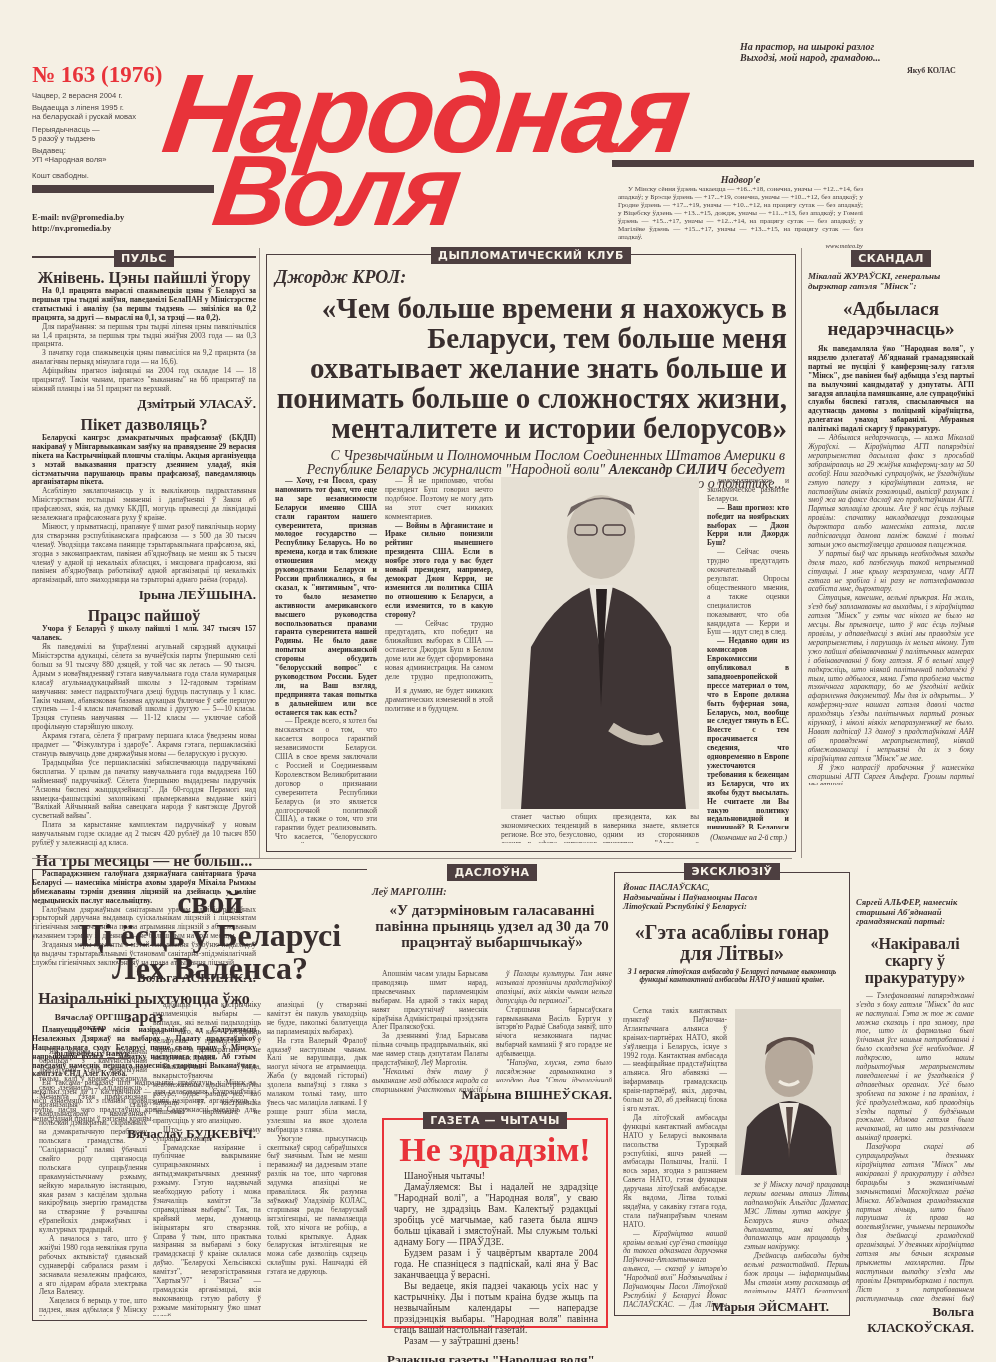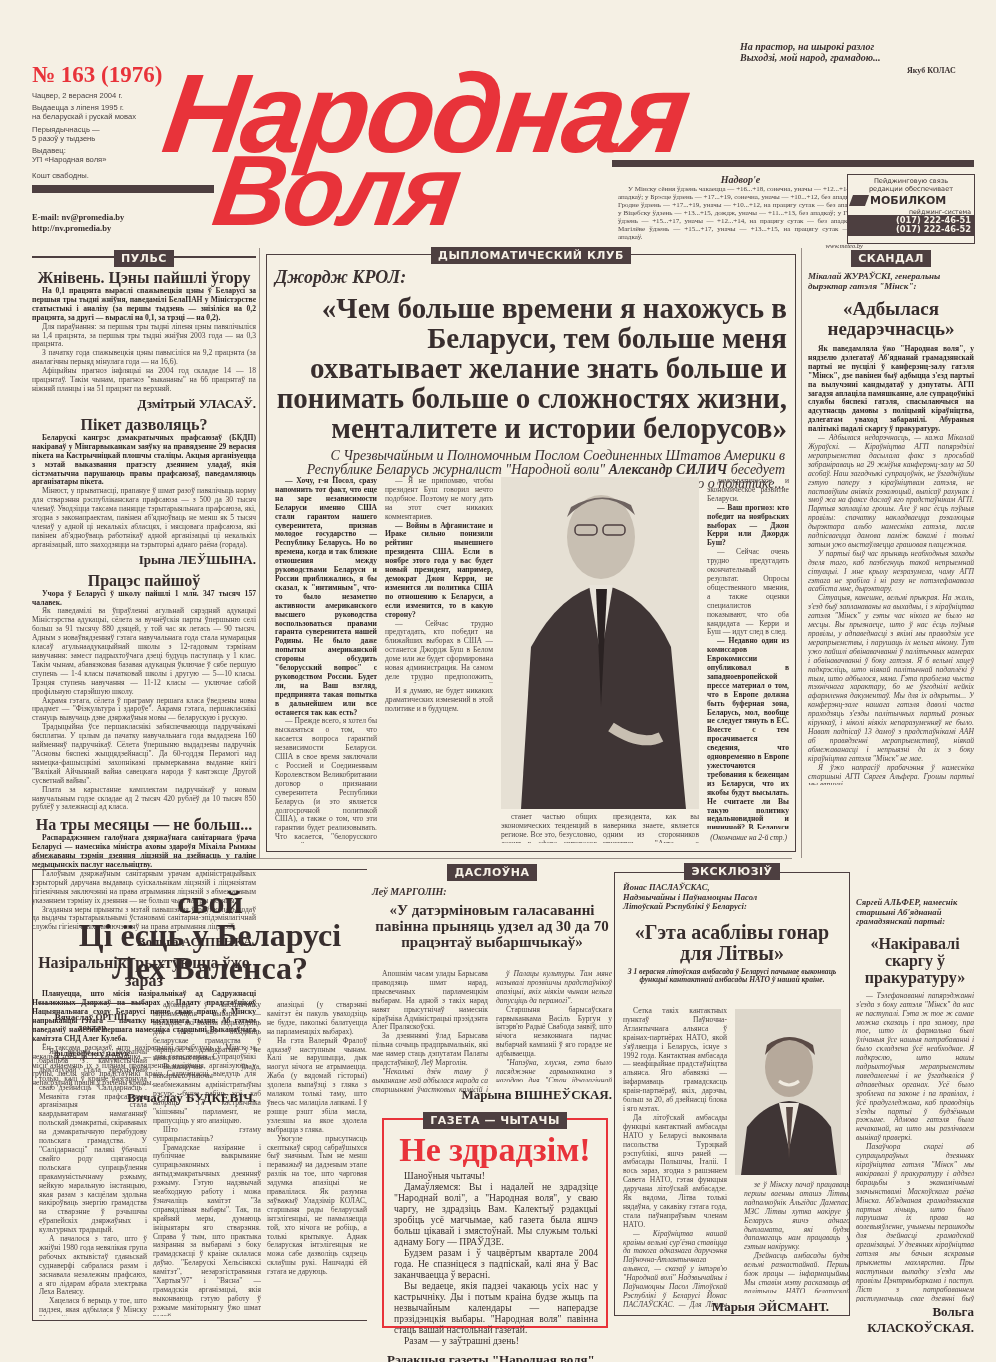--- a/index.html
+++ b/index.html
@@ -44,33 +44,20 @@
     <div>Выходзі, мой народ, грамадою...</div>
   </div>
   <div class="abs" style="left:907px;top:66px;font-size:8px;font-weight:bold;color:#3a3030;">Якуб КОЛАС</div>
 
   <div class="abs" style="left:618px;top:174px;width:245px;">
     <div style="text-align:center;font-style:italic;font-weight:bold;font-size:10px;color:#3a3030;">Надвор'е</div>
     <div class="txt" style="font-size:7px;line-height:8px;text-indent:10px;">У Мінску сёння ўдзень чакаецца — +16...+18, сонечна, уначы — +12...+14, без ападкаў; у Брэсце ўдзень — +17...+19, сонечна, уначы — +10...+12, без ападкаў; у Гродне ўдзень — +17...+19, уначы — +10...+12, на працягу сутак — без ападкаў; у Віцебску ўдзень — +13...+15, дождж, уначы — +11...+13, без ападкаў; у Гомелі ўдзень — +15...+17, уначы — +12...+14, на працягу сутак — без ападкаў; у Магілёве ўдзень — +15...+17, уначы — +13...+15, на працягу сутак — без ападкаў.</div>
     <div style="text-align:right;font-style:italic;font-size:6.5px;margin-top:1px;">www.meteo.by</div>
   </div>
 
-  <div class="abs" style="left:847px;top:174px;width:126px;height:68px;border:1px solid #4d3f40;background:#f5f0e4;font-family:'DejaVu Sans',sans-serif;">
-    <div style="font-size:6.6px;text-align:center;margin-top:2px;">Пейджинговую связь</div>
-    <div style="font-size:6.6px;text-align:center;">редакции обеспечивает</div>
-    <div style="display:flex;align-items:center;padding:1px 3px;">
-      <span style="display:inline-block;width:16px;height:11px;background:#4d3f40;transform:skewX(-20deg);margin-right:3px;"></span>
-      <span style="font-size:11px;font-weight:bold;color:#3a3030;">МОБИЛКОМ</span>
-    </div>
-    <div style="font-size:6.2px;text-align:right;padding-right:3px;">пейджинг-система</div>
-    <div style="background:#4d3f40;color:#f7f1e6;font-size:8.3px;font-weight:bold;text-align:right;padding:1px 3px;line-height:9.4px;">
-      <div>(017) 222-46-51</div>
-      <div>(017) 222-46-52</div>
-    </div>
-  </div>
 </div>
 
 <div class="abs" style="left:32px;top:248px;width:224px;">
   <div style="position:relative;text-align:center;">
     <div class="rubric-line" style="position:absolute;left:0;right:0;top:8px;"></div>
     <span class="rubric" style="position:relative;">ПУЛЬС</span>
   </div>
 
   <div>
     <div class="h2" style="font-size:16px;margin-top:2px;">Жнівень. Цэны пайшлі ўгору</div>
@@ -80,20 +67,21 @@
       <p>З пачатку года спажывецкія цэны павысіліся на 9,2 працэнта (за аналагічны перыяд мінулага года — на 16,6).</p>
       <p>Афіцыйны прагноз інфляцыі на 2004 год складае 14 — 18 працэнтаў. Такім чынам, прагноз "выкананы" на 66 працэнтаў па ніжняй планцы і на 51 працэнт па верхняй.</p>
     </div>
     <div class="sign">Дзмітрый УЛАСАЎ.</div>
   </div>
 
   <div>
     <div class="h2" style="font-size:16px;margin-top:4px;">Пікет дазволяць?</div>
     <div class="txt">
       <p class="lead">Беларускі кангрэс дэмакратычных прафсаюзаў (БКДП) накіраваў у Мінгарвыканкам заяўку на правядзенне 29 верасня пікета на Кастрычніцкай плошчы сталіцы. Акцыя арганізуецца з мэтай выказвання пратэсту дзеяннем уладаў, якія сістэматычна парушаюць правы прафсаюзаў, паведамляюць арганізатары пікета.</p>
+      <p>Асаблівую заклапочанасць у іх выклікаюць падрыхтаваныя Міністэрствам юстыцыі змяненні і дапаўненні ў Закон аб прафсаюзах, якія, на думку БКДП, могуць прывесці да ліквідацыі незалежнага прафсаюзнага руху ў краіне.</p>
       <p>Мінюст, у прыватнасці, прапануе ў шмат разоў павялічыць норму для стварэння рэспубліканскага прафсаюза — з 500 да 30 тысяч членаў. Уводзіцца таксама паняцце тэрытарыяльнага прафсаюза, які, згодна з законапраектам, павінен аб'ядноўваць не менш як 5 тысяч членаў у адной ці некалькіх абласцях, і мясцовага прафсаюза, які павінен аб'ядноўваць работнікаў адной арганізацыі ці некалькіх арганізацый, што знаходзяцца на тэрыторыі аднаго раёна (горада).</p>
     </div>
     <div class="sign">Ірына ЛЕЎШЫНА.</div>
   </div>
 
   <div>
     <div class="h2" style="font-size:16px;margin-top:4px;">Працэс пайшоў</div>
     <div class="txt">
       <p class="lead">Учора ў Беларусі ў школу пайшлі 1 млн. 347 тысяч 157 чалавек.</p>
       <p>Як паведамілі ва ўпраўленні агульнай сярэдняй адукацыі Міністэрства адукацыі, сёлета за вучнёўскія парты ўпершыню селі больш за 91 тысячу 880 дзяцей, у той час як летась — 90 тысяч. Адным з новаўвядзенняў гэтага навучальнага года стала нумарацыя класаў агульнаадукацыйнай школы з 12-гадовым тэрмінам навучання: замест падрыхтоўчага дзеці будуць паступаць у 1 клас. Такім чынам, абавязковая базавая адукацыя ўключае ў сябе першую ступень — 1-4 класы пачатковай школы і другую — 5—10 класы. Трэцяя ступень навучання — 11-12 класы — уключае сабой профільную старэйшую школу.</p>

